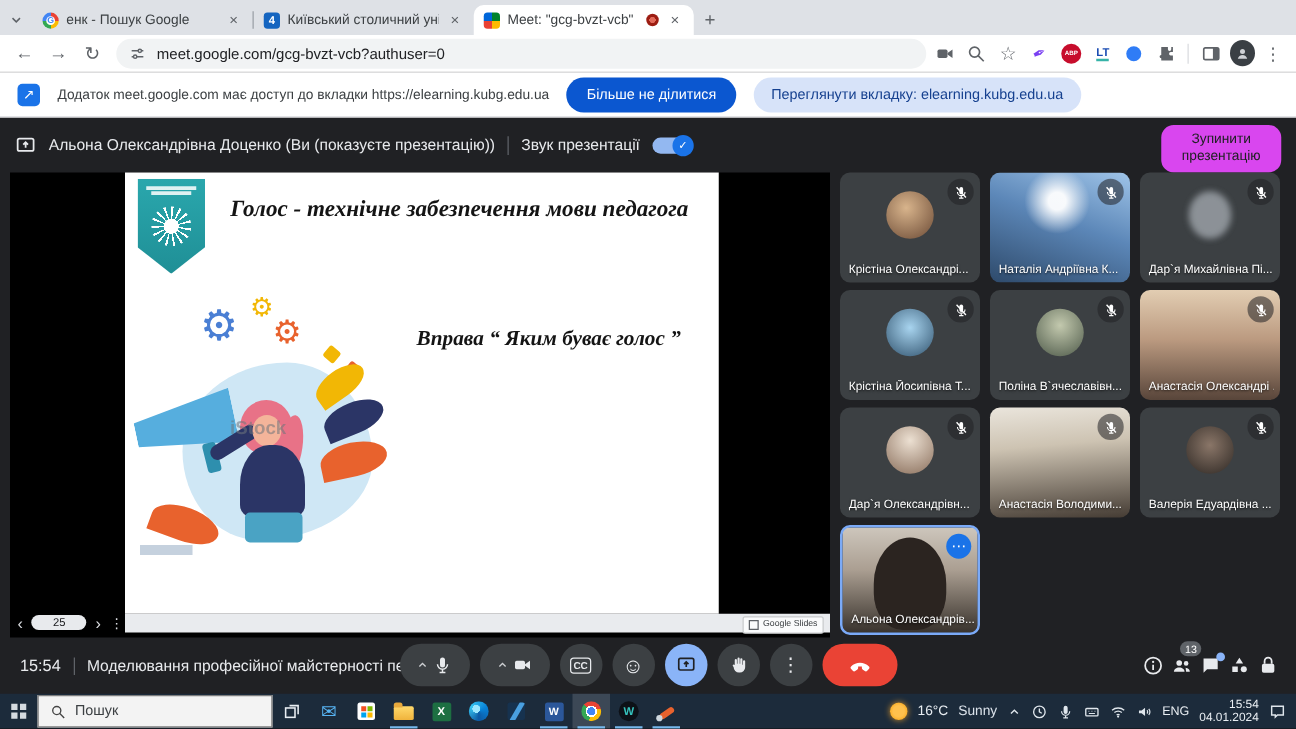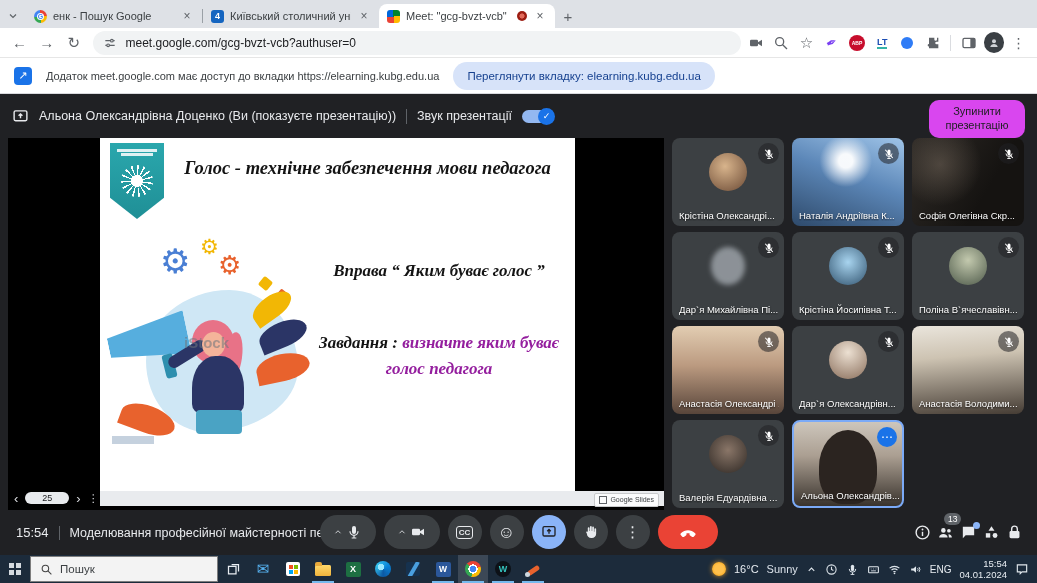--- a/index.html
+++ b/index.html
@@ -395,20 +395,21 @@
         <svg class="ic" style="width:12px;height:12px">
           <use href="#i-person"></use>
         </svg>
       </div>
     <div class="ticon" style="font-size:14px">⋮</div>
   </div>
 
   <div class="notif">
     <span class="nicon">↗</span>
     <span class="ntext">Додаток meet.google.com має доступ до вкладки https://elearning.kubg.edu.ua</span>
+    <button class="nbtn1">Більше не ділитися</button>
     <button class="nbtn2">Переглянути вкладку: elearning.kubg.edu.ua</button>
   </div>
 
   <div class="mhead">
     <svg class="ic pic" style="width:17px;height:17px">
         <use href="#i-present"></use>
       </svg>
     <span class="title">Альона Олександрівна Доценко (Ви (показуєте презентацію))</span>
     <div class="hdiv"></div>
     <span class="snd">Звук презентації</span>
@@ -444,21 +445,20 @@
         <div class="hair"></div>
           <div class="strand"></div>
         <div class="arm"></div>
         <div class="head"></div>
         <div class="torso"></div>
           <div class="skirt"></div>
         <span class="wm">iStock</span>
         <span class="credit"></span>
       </div>
       <div class="sl-ex">Вправа “ Яким буває голос ”</div>
-      <div class="sl-task"><span>Завдання : </span><span class="purple">визначте яким буває голос педагога</span></div>
     </div>
     <div class="sfoot">
       <div class="gsbadge">
         <span class="bx"></span>
         <span>Google Slides</span>
       </div>
     </div>
     <div class="snav">
       <span class="arr">‹</span>
       <span class="pagepill">25</span>
@@ -477,28 +477,20 @@
         </div>
       <span class="nm">Крістіна Олександрі...</span>
     </div>
     <div class="tile p1">
       <div class="moff">
           <svg>
             <use href="#i-mic-off"></use>
           </svg>
         </div>
       <span class="nm">Наталія Андріївна К...</span>
-    </div>
-    <div class="tile p2">
-      <div class="moff">
-          <svg>
-            <use href="#i-mic-off"></use>
-          </svg>
-        </div>
-      <span class="nm">Софія Олегівна Скр...</span>
     </div>
     <div class="tile p4">
       <div class="ava"></div>
       <div class="moff">
           <svg>
             <use href="#i-mic-off"></use>
           </svg>
         </div>
       <span class="nm">Дар`я Михайлівна Пі...</span>
     </div>

